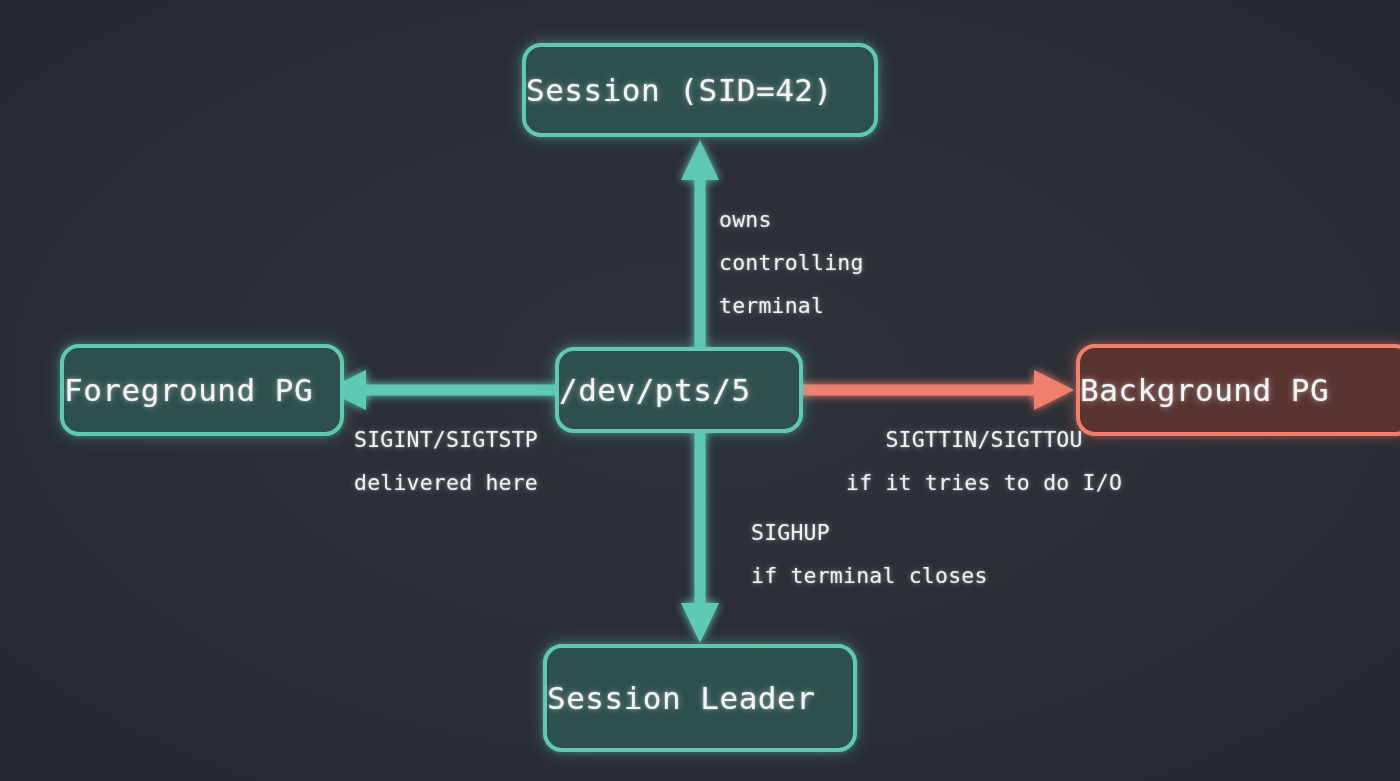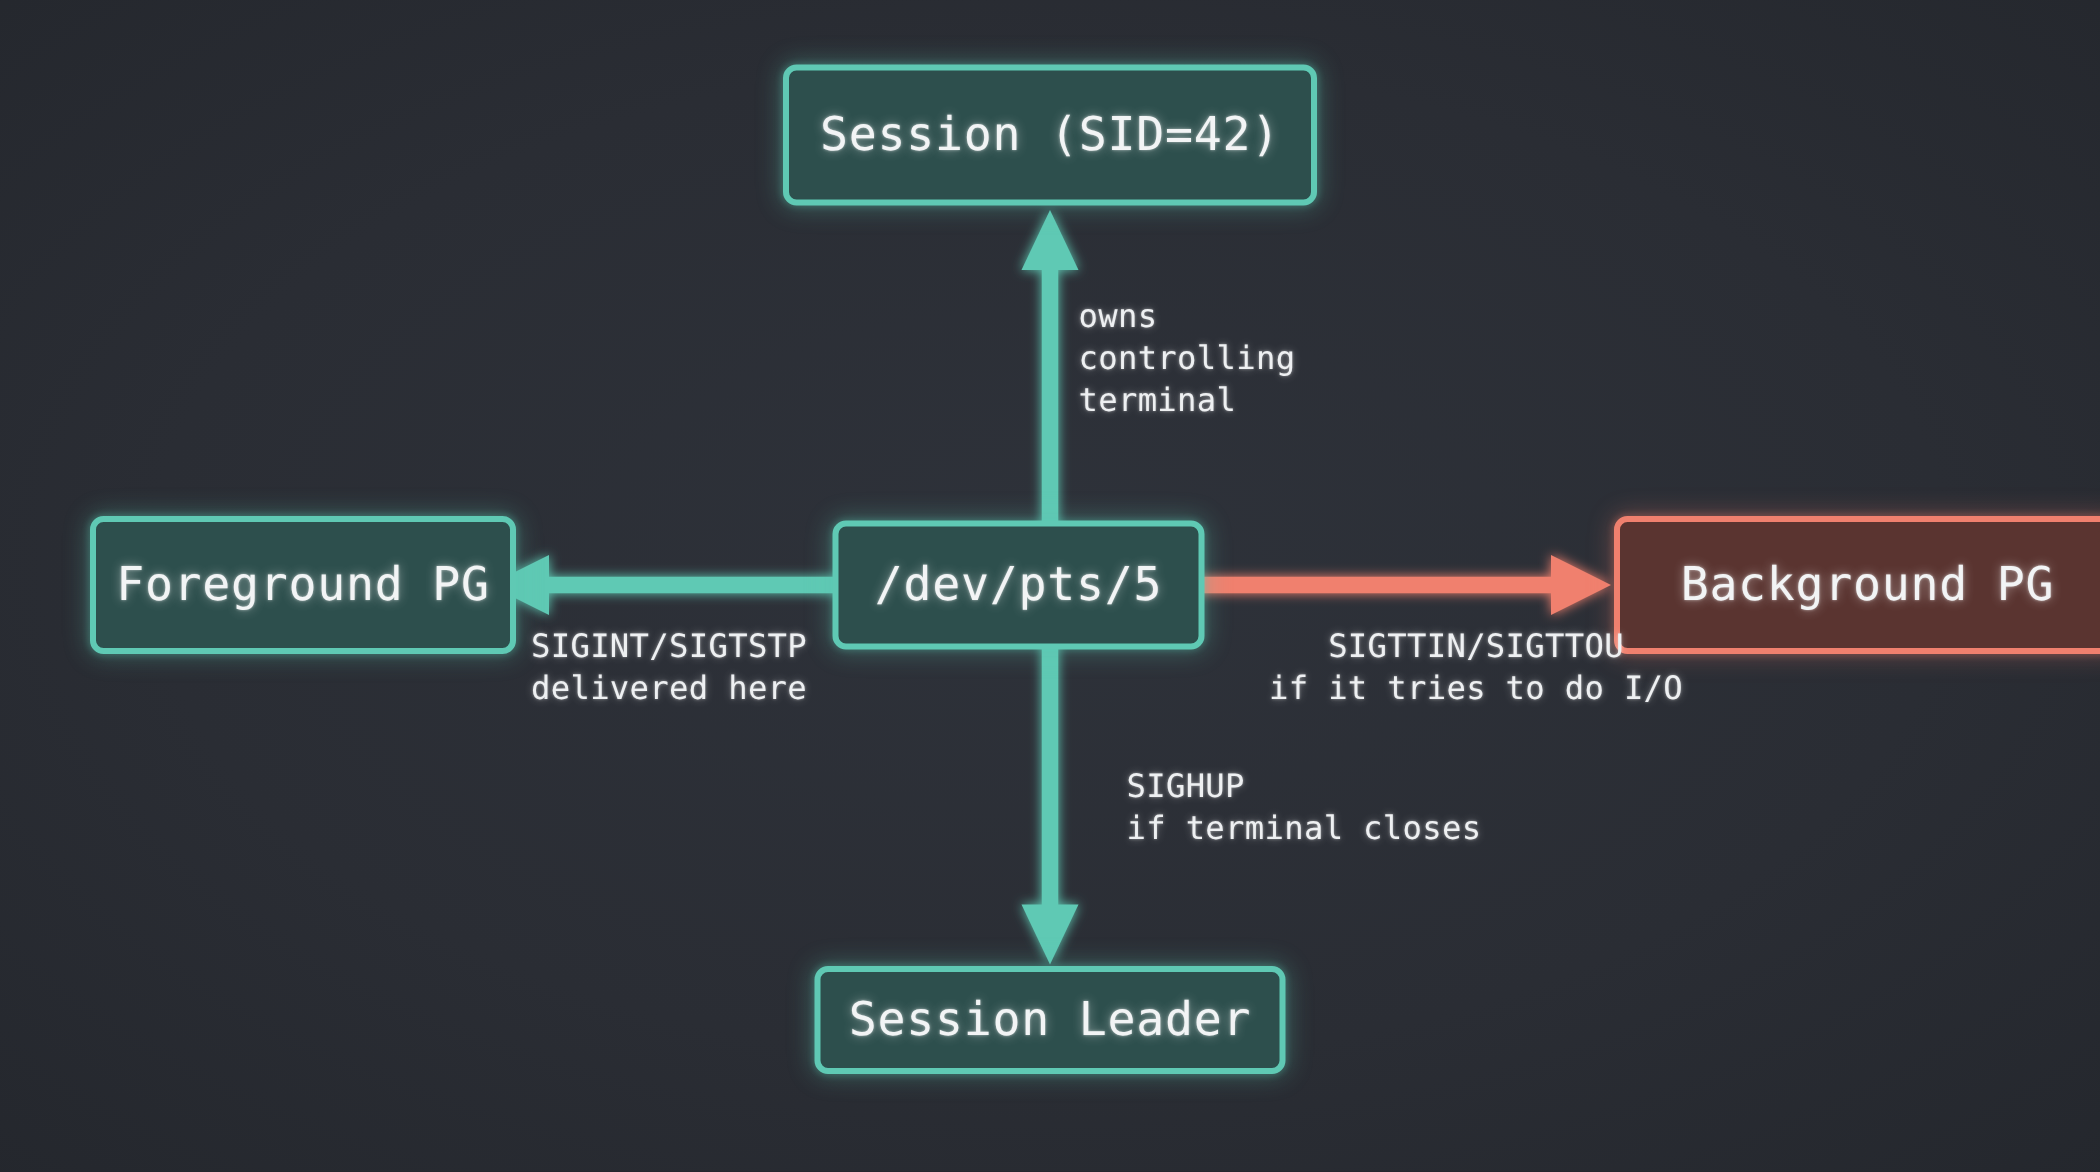--- a/index.html
+++ b/index.html
@@ -20,22 +20,21 @@
     position: absolute;
     left: 0; top: 0;
     width: 1400px;
     height: 781px;
   }
   .node {
     position: absolute;
     box-sizing: border-box;
     display: flex;
     align-items: center;
-    justify-content: center;
-    border-radius: 9px;
+    border-radius: 19px;
     border-style: solid;
     border-width: 4px;
     z-index: 3;
   }
   .node-teal {
     background: #2d4f4d;
     border-color: #5fc9b4;
     box-shadow: 0 0 16px 2px rgba(95,201,180,0.30),
                 0 0 4px 1px rgba(95,201,180,0.28);
   }
@@ -51,21 +50,21 @@
     line-height: 1;
     letter-spacing: 0.5px;
     white-space: nowrap;
     text-shadow: 0 0 7px rgba(255,255,255,0.45),
                  0 0 2px rgba(255,255,255,0.55);
   }
   .edge-label {
     position: absolute;
     color: #eef0f2;
     font-size: 21.5px;
-    line-height: 28px;
+    line-height: 43px;
     white-space: pre;
     letter-spacing: 0.2px;
     z-index: 4;
     text-shadow: 0 0 6px rgba(255,255,255,0.35),
                  0 0 2px rgba(255,255,255,0.45);
   }
 </style>
 </head>
 <body>
 
@@ -119,21 +118,21 @@
   </div>
 
   <div class="node node-teal" style="left:60px; top:344px; width:284px; height:92px;">
     <span class="node-label">Foreground PG</span>
   </div>
 
   <div class="node node-red" style="left:1076px; top:344px; width:338px; height:92px;">
     <span class="node-label">Background PG</span>
   </div>
 
-  <div class="node node-teal" style="left:543px; top:644px; width:314px; height:72px;">
+  <div class="node node-teal" style="left:543px; top:644px; width:314px; height:108px;">
     <span class="node-label">Session Leader</span>
   </div>
 
   <div class="edge-label" style="left:719px; top:198px; text-align:left;">owns
 controlling
 terminal</div>
 
   <div class="edge-label" style="left:354px; top:418px; text-align:left;">SIGINT/SIGTSTP
 delivered here</div>
 

